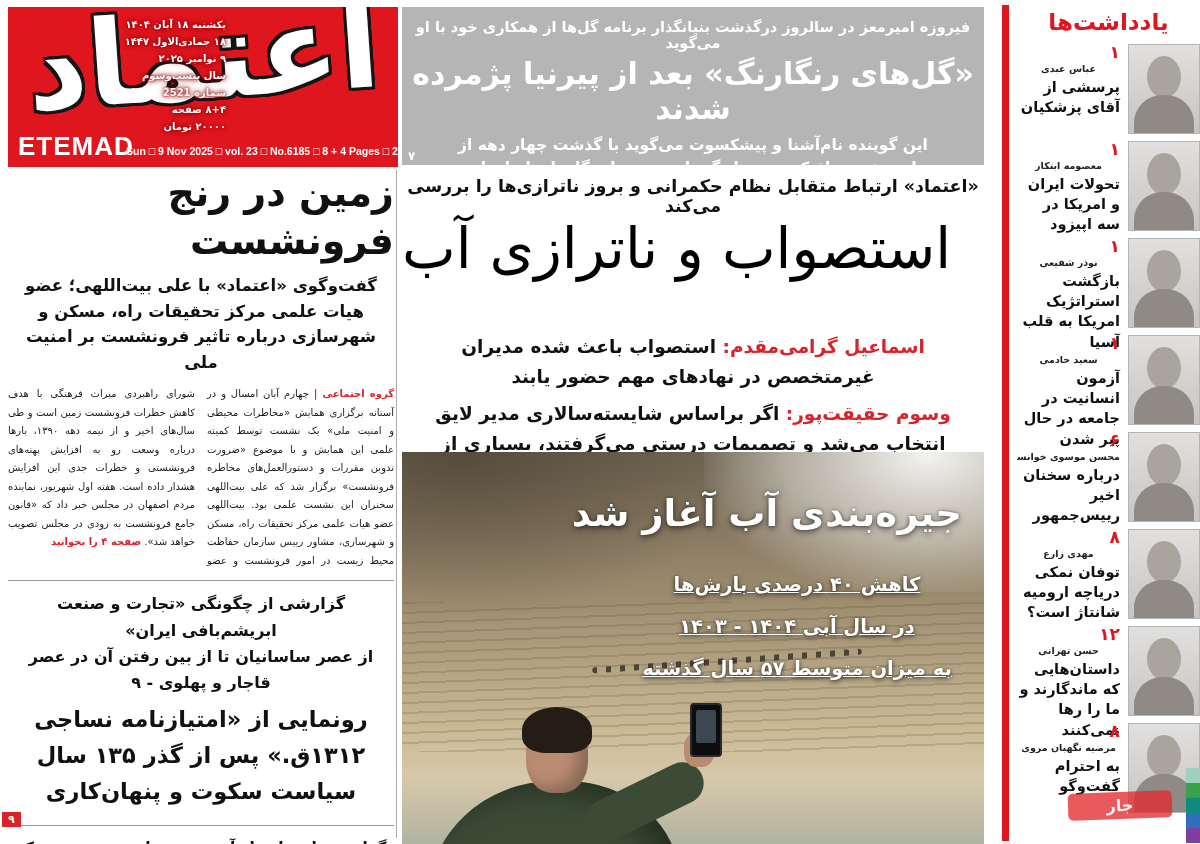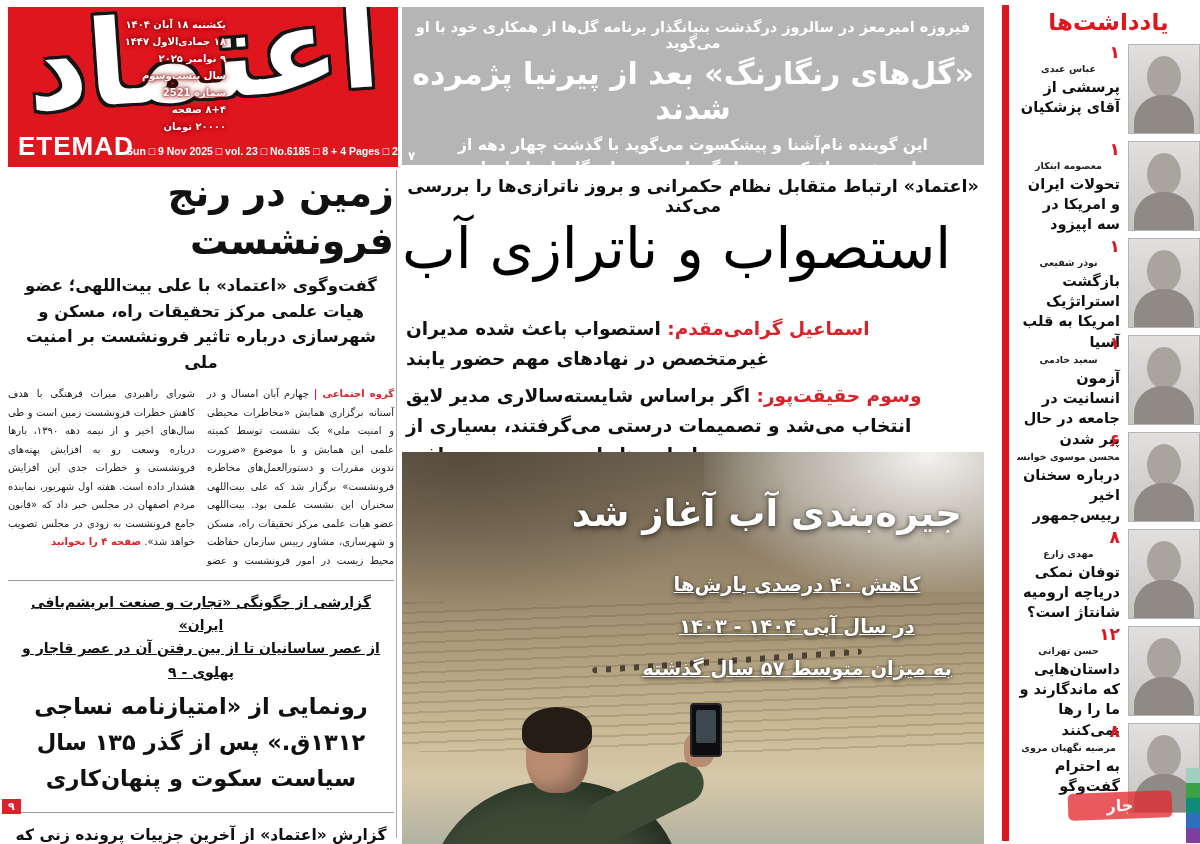--- a/index.html
+++ b/index.html
@@ -27,21 +27,21 @@
   .gb-kicker{margin:12px 10px 0;font-size:14.5px;font-weight:bold;}
   .gb-headline{margin:5px 8px 0;font-size:30px;font-weight:bold;}
   .gb-sub{margin:8px 30px 0;font-size:15.5px;font-weight:bold;line-height:1.5;}
   .gb-page{position:absolute;left:6px;bottom:2px;font-size:12px;font-weight:bold;}
 
   
   .lead-kicker{position:absolute;left:402px;top:176px;width:582px;text-align:center;direction:rtl;
                font-size:17.5px;font-weight:bold;color:#111;}
   .lead-headline{position:absolute;left:402px;top:206px;width:582px;text-align:left;direction:rtl;
                  font-size:57px;font-weight:normal;color:#000000;line-height:1.5;letter-spacing:-2px;}
-  .lead-quotes{position:absolute;left:402px;top:314px;width:582px;direction:rtl;text-align:left;
+  .lead-quotes{position:absolute;left:402px;top:332px;width:582px;direction:rtl;text-align:center;
                font-weight:bold;color:#111;}
   .quote{font-size:18.5px;line-height:1.6;margin:0 4px 8px;}
   .qname{color:#d8232a;}
 
   
   .photo{position:absolute;left:402px;top:452px;width:582px;height:493px;overflow:hidden;background:#9a8a6d;}
   .ph-base{position:absolute;inset:0;
     background:linear-gradient(180deg,#6f6552 0%,#857660 14%,#9a8a6d 28%,#b1a07f 42%,#c9b995 56%,#d6c9a9 66%,#c2bba4 74%,#a7b0a2 82%,#8aa69b 90%,#7c9e94 100%);}
   .ph-snow{position:absolute;right:-40px;top:-30px;width:320px;height:170px;
     background:radial-gradient(ellipse at 70% 20%,rgba(250,250,248,.95),rgba(230,228,222,.55) 45%,rgba(0,0,0,0) 75%);}
@@ -83,21 +83,21 @@
 
   
   .leftcol{position:absolute;left:8px;top:170px;width:386px;direction:rtl;color:#111;}
   .s1-headline{font-size:38px;font-weight:bold;letter-spacing:-1px;line-height:1.25;}
   .s1-sub{font-size:16.5px;font-weight:bold;text-align:center;line-height:1.55;margin:8px 2px 10px;}
   .body2col{column-count:2;column-gap:12px;font-size:10px;line-height:1.85;text-align:justify;color:#1a1a1a;}
   .byline{color:#d8232a;font-weight:bold;}
   .cont{color:#d8232a;font-weight:bold;}
   .hrline{border:none;border-top:1px solid #9a9a9a;margin:10px 0;}
   .s2wrap{position:relative;padding-bottom:6px;}
-  .s2-kicker{font-size:14px;font-weight:bold;text-align:center;line-height:1.65;white-space:pre-line;text-decoration:underline;}
+  .s2-kicker{font-size:16px;font-weight:bold;text-align:center;line-height:1.65;white-space:pre-line;}
   .s2-headline{font-size:22.5px;font-weight:bold;text-align:center;line-height:1.6;margin-top:4px;}
   .page-badge{position:absolute;left:-6px;bottom:-12px;background:#d8232a;color:#fff;font-size:11px;
     font-weight:bold;padding:1px 6px;}
   .s3-kicker{font-size:15.5px;font-weight:bold;text-align:center;line-height:1.6;white-space:pre-line;margin-top:4px;}
 
   .vrule{position:absolute;left:396px;top:170px;width:1px;height:668px;background:#ababab;}
 
   
   .sidebar{position:absolute;left:1002px;top:5px;width:198px;height:836px;}
   .sb-bar{position:absolute;left:0;top:0;width:7px;height:100%;background:#e0161f;}

